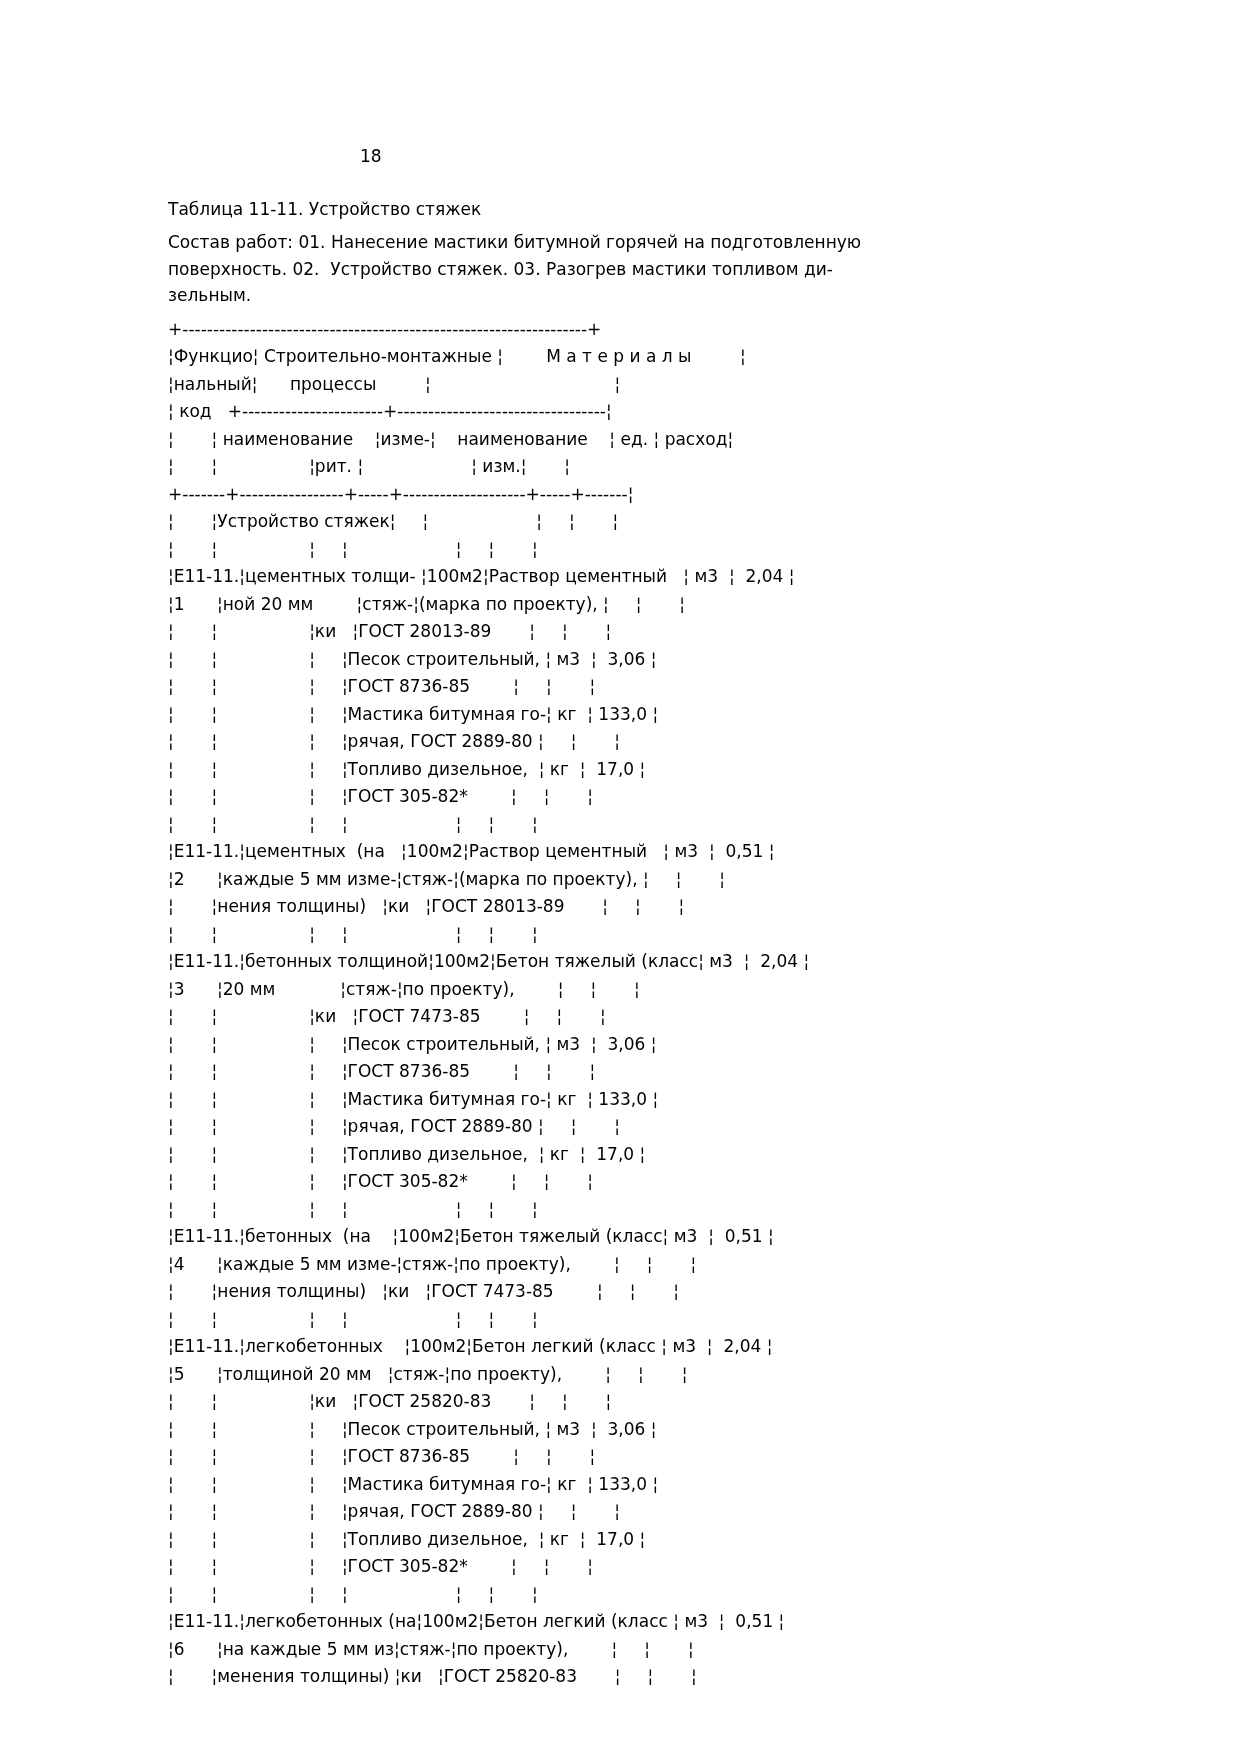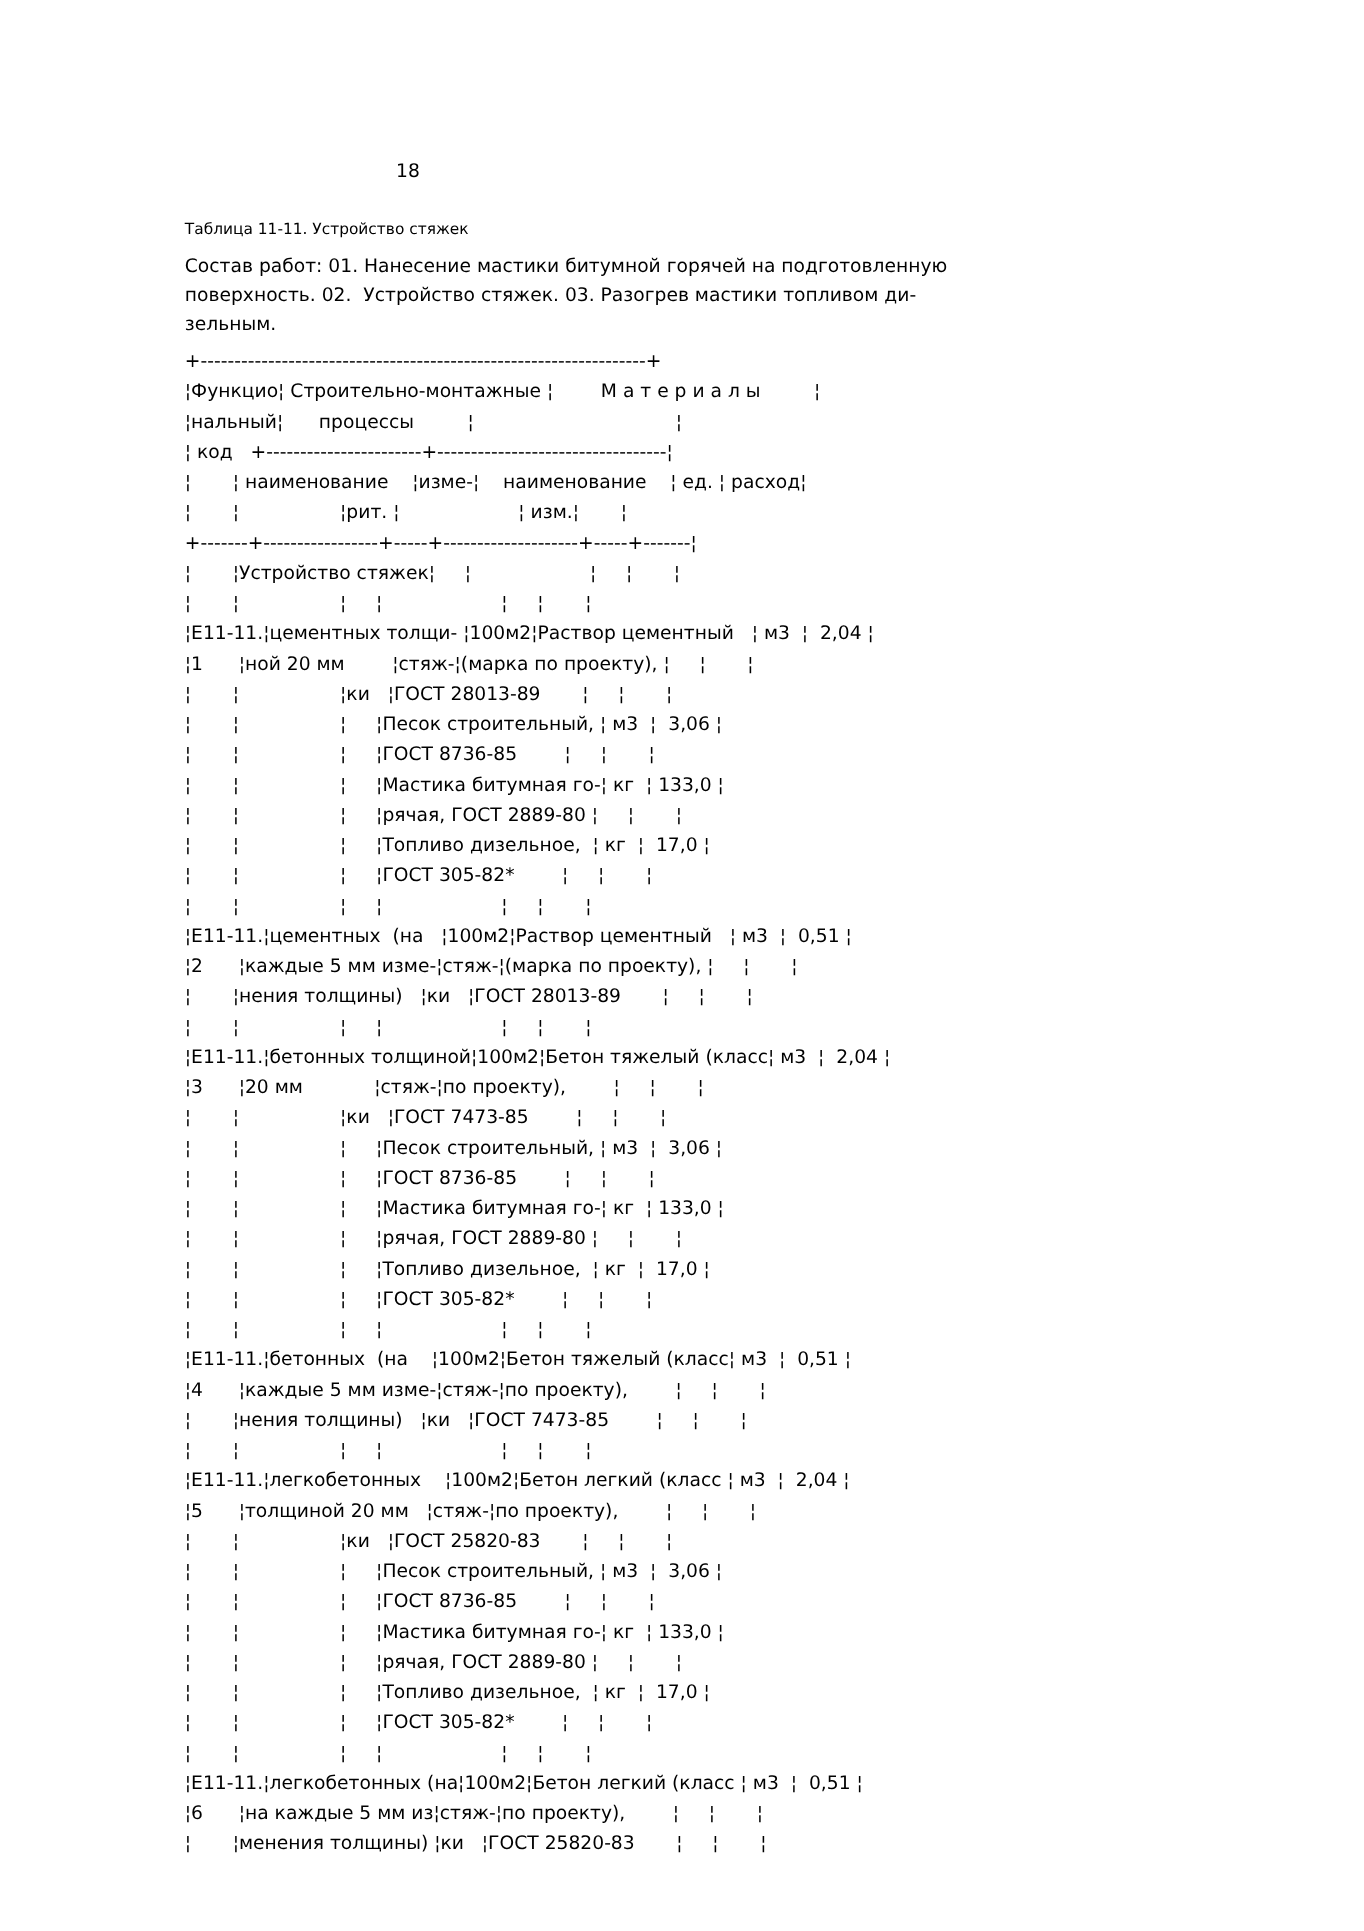--- a/index.html
+++ b/index.html
@@ -17,21 +17,21 @@
     height: 1351px;
     padding: 146px 30px 0 168px;
   }
   .page-number {
     margin-left: 192px;
     font-size: 17px;
     line-height: 21px;
   }
   .doc-title {
     margin-top: 31px;
-    font-size: 14px;
+    font-size: 17px;
     line-height: 22px;
     white-space: pre;
   }
   .work-scope {
     margin-top: 9px;
     font-size: 17px;
     line-height: 26.5px;
     white-space: pre;
   }
   .ascii-table {

